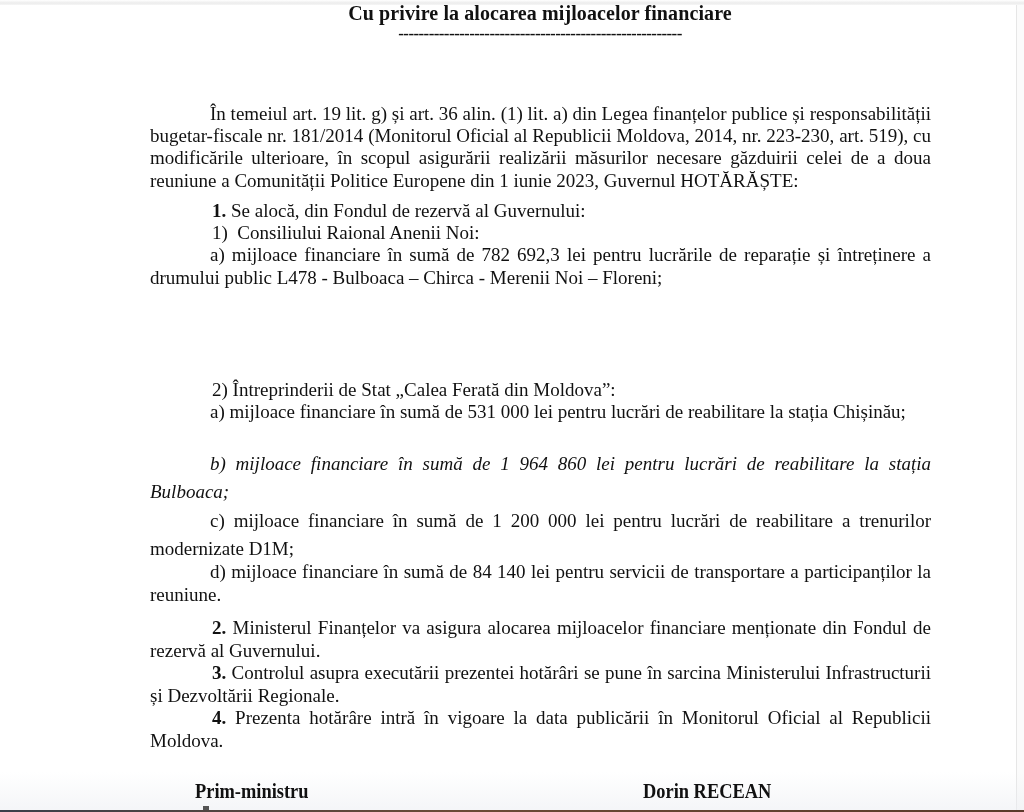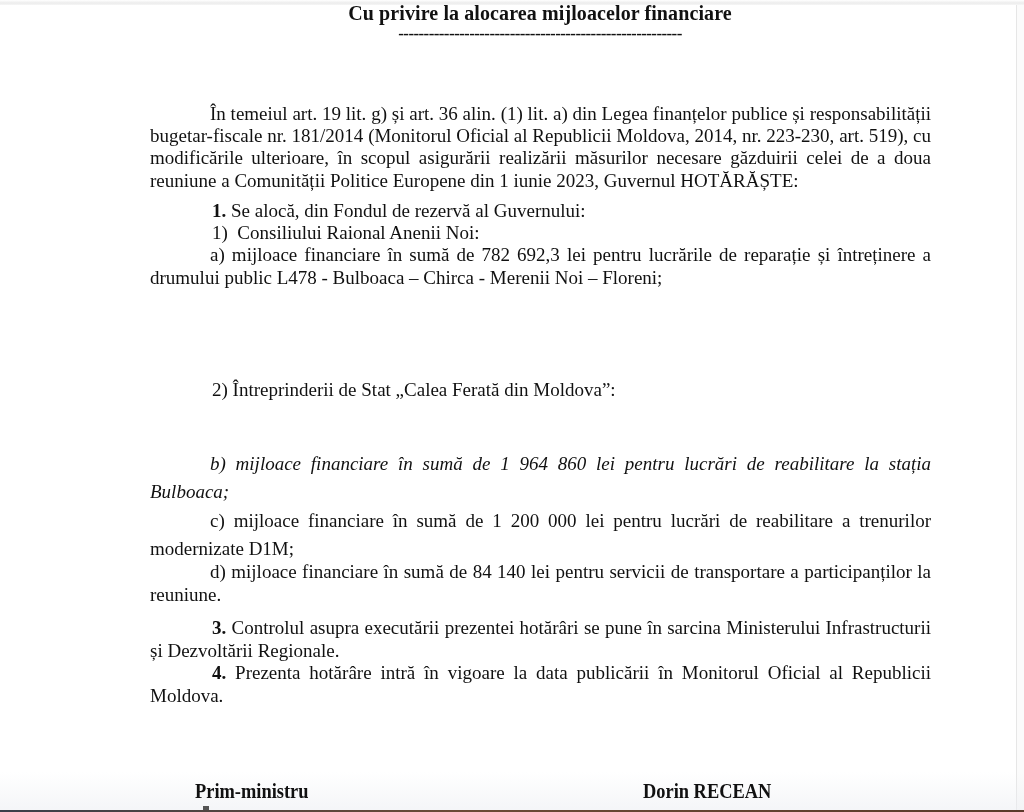--- a/index.html
+++ b/index.html
@@ -131,32 +131,34 @@
 </div>
 
 <div class="body" style="top:200px;">
   <p class="p indent-num"><span class="num">1.</span> <span>Se alocă, din Fondul de rezervă al Guvernului:</span></p>
   <p class="p indent-num"><span>1)</span>&nbsp; <span>Consiliului Raional Anenii Noi:</span></p>
   <p class="p indent">a) mijloace financiare în sumă de 782 692,3 lei pentru lucrările de reparație și întreținere a drumului public L478 -  Bulboaca – Chirca - Merenii Noi – Floreni;</p>
 </div>
 
 <div class="body" style="top:379px;">
   <p class="p indent-num"><span>2)</span> <span>Întreprinderii de Stat „Calea Ferată din Moldova”:</span></p>
+  <p class="p indent">a) mijloace financiare în sumă de 531 000 lei pentru lucrări de reabilitare la stația Chișinău;</p>
 </div>
 <div class="body" style="top:450px; line-height:28px;font-style:italic;">
   <p class="p indent">b) mijloace financiare în sumă de 1 964 860 lei pentru lucrări de reabilitare la stația Bulboaca;</p>
 </div>
 <div class="body" style="top:507px; line-height:28px;">
   <p class="p indent">c) mijloace financiare în sumă de 1 200 000 lei pentru lucrări de reabilitare a trenurilor modernizate D1M;</p>
 </div>
 <div class="body" style="top:548px; line-height:23px;margin-top:12px;">
   <p class="p indent">d) mijloace financiare în sumă de 84 140 lei pentru servicii de transportare a participanților la reuniune.</p>
 </div>
 
 <div class="body" style="top:617px; line-height:22.5px;">
+  <p class="p indent-num"><span class="num">2.</span> <span>Ministerul Finanțelor va asigura alocarea mijloacelor financiare menționate din Fondul de rezervă al Guvernului.</span></p>
   <p class="p indent-num"><span class="num">3.</span> <span>Controlul asupra executării prezentei hotărâri se pune în sarcina Ministerului Infrastructurii și Dezvoltării Regionale.</span></p>
   <p class="p indent-num"><span class="num">4.</span> <span>Prezenta hotărâre intră în vigoare la data publicării în Monitorul Oficial al Republicii Moldova.</span></p>
 </div>
 
 <div class="bottom-fade"></div>
 
 <div class="sig sig-left">Prim-ministru</div>
 <div class="sig sig-right">Dorin RECEAN</div>
 <div class="sig-underline-stub"></div>
 

